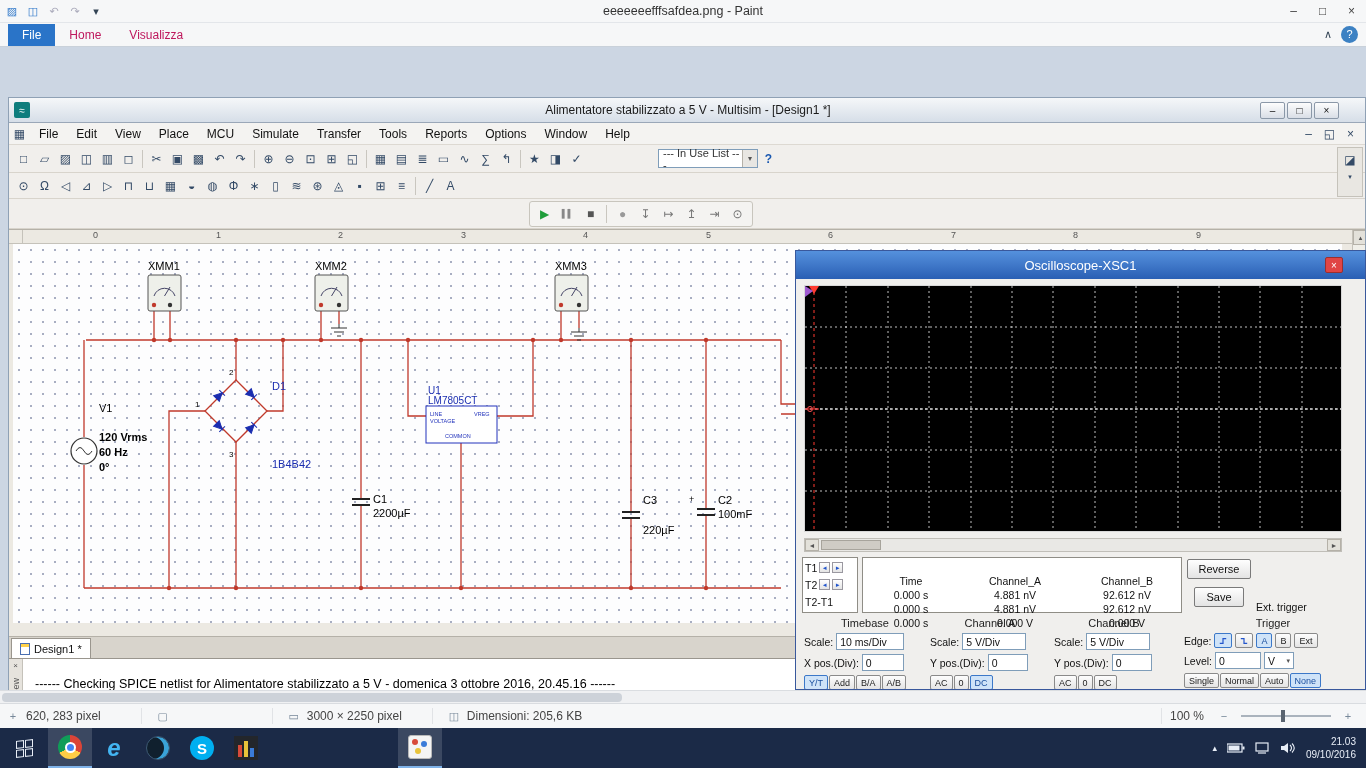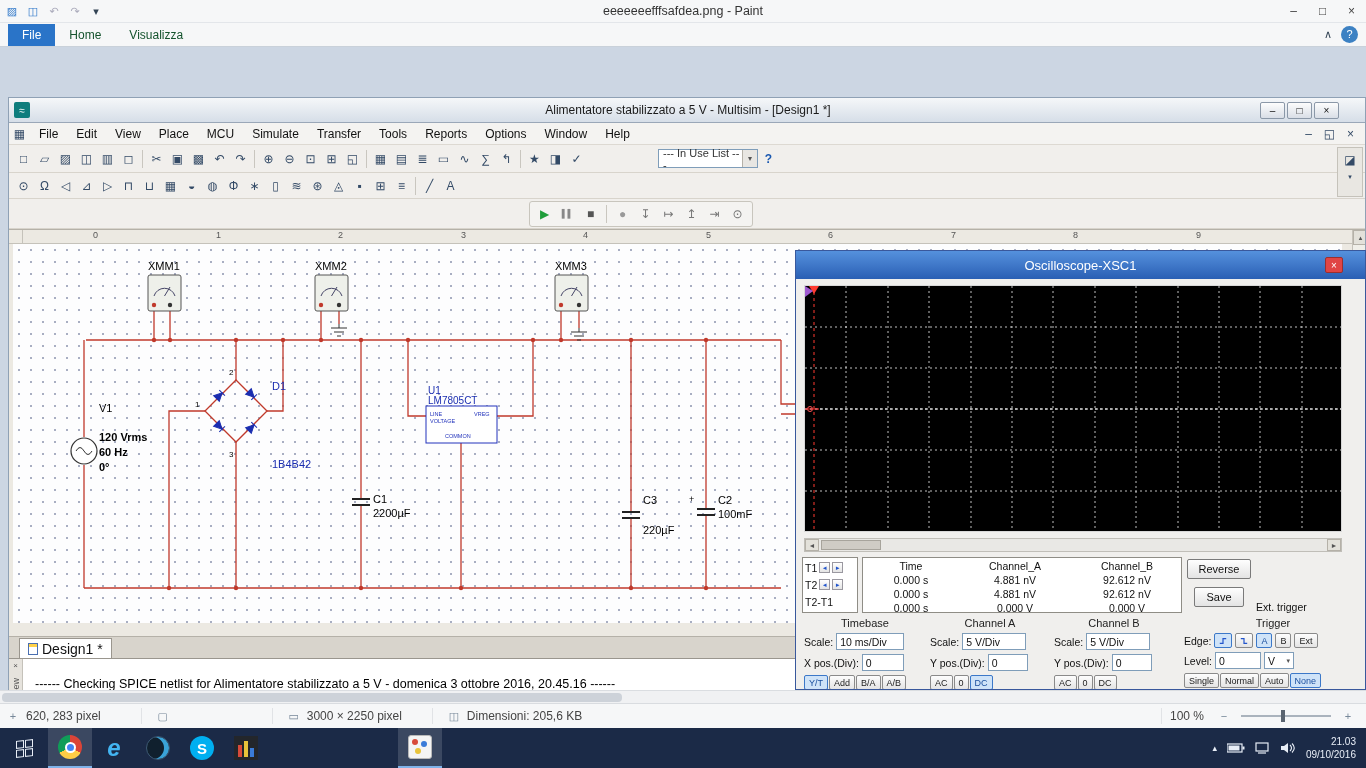--- a/index.html
+++ b/index.html
@@ -5,21 +5,21 @@
 *{box-sizing:border-box;margin:0;padding:0}
 html,body{width:1366px;height:768px;overflow:hidden;font-family:"Liberation Sans",sans-serif;font-size:12px;color:#111;background:#ccd6e3}
 .abs{position:absolute}
 
 #paint-titlebar{left:0;top:0;width:1366px;height:23px;background:#f6f7f8;border-bottom:1px solid #e3e6ea;display:flex;align-items:center}
 .qa{display:inline-flex;align-items:center;justify-content:center;width:18px;height:18px;font-size:11px;color:#345;margin-left:3px}
 .qa.dis{color:#aab}
 #paint-title{position:absolute;left:0;right:0;text-align:center;font-size:12.5px;color:#333;pointer-events:none}
 .cap{width:29px;height:22px;display:inline-flex;align-items:center;justify-content:center;color:#444;font-size:12px}
 #ribbon{left:0;top:23px;width:1366px;height:24px;background:#f6f7f8;border-bottom:1px solid #c9d1da;display:flex;align-items:flex-end}
-.rtab{height:22px;padding:0 14px;display:flex;align-items:center;font-size:12px;color:#14532d}
+.rtab{height:22px;padding:0 14px;display:flex;align-items:center;font-size:12px;color:#be185d}
 .rtab.file{background:#2a74c8;color:#fff;margin-left:8px}
 #canvas{left:0;top:47px;width:1366px;height:643px;background:#ccd6e3}
 
 #shot{left:8px;top:50px;width:1358px;height:640px;background:#fff;border:1px solid #8fa1b5;overflow:hidden}
 #ms-titlebar{left:0;top:0;width:1358px;height:25px;background:linear-gradient(#f5f7f9,#d6dee8);border-bottom:1px solid #9aa7b8;display:flex;align-items:center}
 #ms-title{position:absolute;left:0;right:0;text-align:center;font-size:12px;color:#1a1a1a}
 .mslogo{width:16px;height:16px;background:#0e7d7d;color:#fff;font-size:10px;display:inline-flex;align-items:center;justify-content:center;margin-left:5px;border-radius:2px}
 .wbtn{width:25px;height:17px;border:1px solid #8b98a8;background:linear-gradient(#fdfdfd,#d9dee6);display:inline-flex;align-items:center;justify-content:center;font-size:10px;margin-left:2px;border-radius:2px}
 #ms-menubar{left:0;top:25px;width:1358px;height:22px;background:#f4f3f1;border-bottom:1px solid #ddd9d2;display:flex;align-items:center}
 .menu{padding:0 9px;height:20px;display:flex;align-items:center;font-size:12px}
@@ -31,21 +31,21 @@
 .simpanel{display:flex;align-items:center;gap:2px;border:1px solid #c8c5bd;background:#f4f3f1;border-radius:3px;padding:1px 4px;height:26px}
 
 #circ{left:0;top:131px;width:1358px;height:407px;background:#ece9e2;border-top:1px solid #b5b1a8}
 #ruler-top{left:14px;top:0;width:1329px;height:14px;background:#ece9e2;border-bottom:1px solid #c5c2ba;font-size:9px;color:#555}
 #ruler-left{left:0;top:14px;width:14px;height:379px;background:#ece9e2;border-right:1px solid #c5c2ba;font-size:9px;color:#555}
 #sheet{left:4px;top:14px;width:1329px;height:379px;background-color:#fdfdfe;background-image:radial-gradient(circle,#a8aec2 0.8px,transparent 0.9px);background-size:12px 12px;overflow:hidden}
 #msvscroll{left:1343px;top:0;width:15px;height:407px;background:#f0efe9;border-left:1px solid #c5c2ba}
 .scbtn{width:15px;height:15px;background:#e3e1da;border:1px solid #b5b1a8;display:flex;align-items:center;justify-content:center;font-size:7px;color:#555}
 
 #tabrow{left:0;top:538px;width:1358px;height:22px;background:#d8d4cc;border-top:1px solid #b5b1a8;display:flex;align-items:flex-end}
-#design-tab{height:20px;margin-left:10px;background:#fff;border:1px solid #9a968e;border-bottom:none;display:flex;align-items:center;padding:0 8px;font-size:14px;gap:4px}
+#design-tab{height:20px;margin-left:2px;background:#fff;border:1px solid #9a968e;border-bottom:none;display:flex;align-items:center;padding:0 8px;font-size:11px;gap:4px}
 .sheeticon{width:10px;height:12px;background:#fff;border:1px solid #4a6fb0;box-shadow:inset 0 3px 0 #ffd24a}
 #console{left:0;top:560px;width:1358px;height:80px;background:#fff;border-top:1px solid #9a968e;display:flex}
 #console-strip{width:14px;background:#e6e3dd;border-right:1px solid #c5c2ba;display:flex;flex-direction:column;align-items:center}
 #console-label{writing-mode:vertical-rl;transform:rotate(180deg);font-size:9px;color:#555;margin-top:8px}
 #console-text{padding:16px 12px 0 12px;font-size:12.5px;line-height:19.5px;color:#000}
 
 #hscroll{left:0;top:690px;width:1366px;height:13px;background:#f0f1f3;border-top:1px solid #dadde1}
 #hthumb{left:2px;top:2px;width:620px;height:9px;background:#cdd2d9;border-radius:4px}
 #statusbar{left:0;top:703px;width:1366px;height:25px;background:#f6f7f8;border-top:1px solid #d9dce0;display:flex;align-items:center;color:#444}
 .st-ic{width:16px;height:16px;display:inline-flex;align-items:center;justify-content:center;color:#789;font-size:11px;margin:0 5px}
@@ -55,21 +55,21 @@
 #scope-titlebar{left:0;top:0;width:100%;height:28px;background:linear-gradient(#5591dd,#2a5fb4);display:flex;align-items:center;justify-content:center;color:#fff;font-size:13px}
 #scope-close{position:absolute;right:22px;top:6px;width:18px;height:16px;background:#e04545;color:#fff;font-size:10px;display:flex;align-items:center;justify-content:center;border:1px solid #9c2f2f;border-radius:2px}
 #screen{left:8px;top:34px;width:538px;height:247px;background:#000;border:1px solid #d8d8d8}
 #scope-scroll{left:8px;top:287px;width:538px;height:14px;background:#e9e8e5;border:1px solid #c0beb8;display:flex;align-items:center;justify-content:space-between}
 #scope-scroll .scbtn{height:12px;width:14px}
 #scope-thumb{width:60px;height:10px;background:#cfccc5;border:1px solid #a7a49c;margin-left:2px}
 .panel{background:#fff;border:1px solid #8f8d86}
 #cursorpanel{left:6px;top:306px;width:56px;height:56px;font-size:10.5px;display:flex;flex-direction:column;justify-content:space-around;padding:1px 2px}
 .trow{display:flex;align-items:center;gap:2px}
 .tarr{width:11px;height:11px;border:1px solid #9a98a0;background:linear-gradient(#fff,#e4e4e4);color:#2255cc;font-size:6px;display:inline-flex;align-items:center;justify-content:center}
-#mtable{left:66px;top:306px;width:320px;height:56px;display:grid;grid-template-columns:96px 112px 112px;grid-auto-rows:14px;font-size:10.5px;align-items:center;justify-items:center;padding-top:1px}
+#mtable{left:66px;top:306px;width:320px;height:56px;display:grid;grid-template-columns:96px 112px 112px;grid-auto-rows:14px;font-size:10.5px;align-items:center;justify-items:center;padding-top:16px}
 .btn3d{border:1px solid #7a7a7a;background:linear-gradient(#fefefe,#e3e3e3);border-radius:2px;font-size:11px;display:flex;align-items:center;justify-content:center}
 .grp{position:absolute;top:366px;font-size:10.5px}
 .grow{display:flex;align-items:center;gap:3px;margin-top:4px}
 .inp{background:#fff;border:1px solid #7f9db9;height:17px;font-size:10.5px;display:flex;align-items:center;padding:0 3px}
 .sbtn{font-size:9px;border:1px solid #8a8a8a;background:linear-gradient(#fdfdfd,#e4e4e4);border-radius:2px;height:15px;padding:0 4px;display:inline-flex;align-items:center;justify-content:center;color:#222}
 .sbtn.hl{background:#cfe3f8;border-color:#3c78c8;color:#1b4f9e}
 .gtitle{text-align:center;font-size:11px;color:#222}
 
 #taskbar{left:0;top:728px;width:1366px;height:40px;background:#1b2a47;display:flex;align-items:center;z-index:60}
 #startbtn{width:48px;height:40px;display:flex;align-items:center;justify-content:center}

